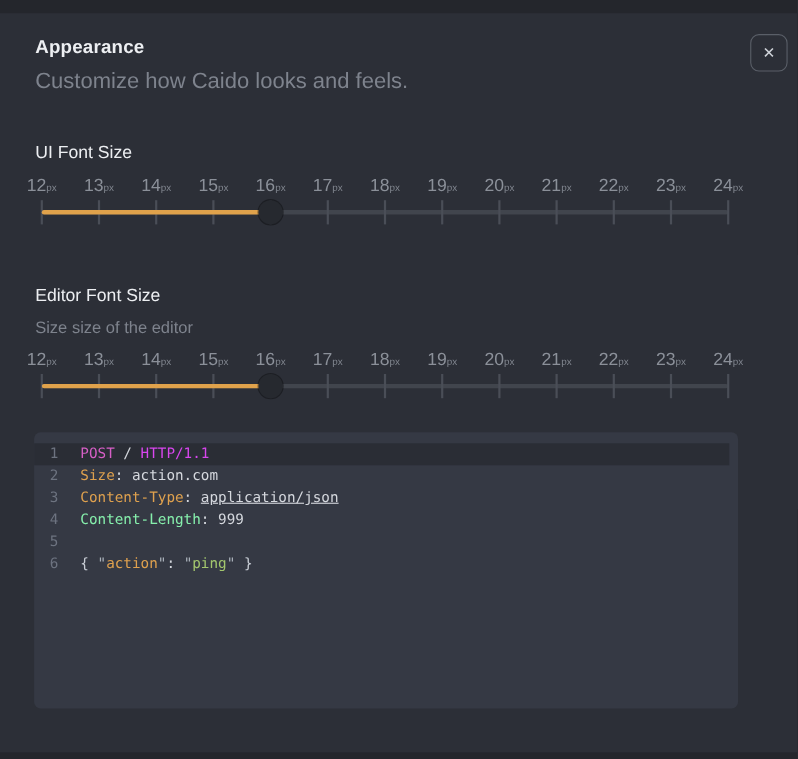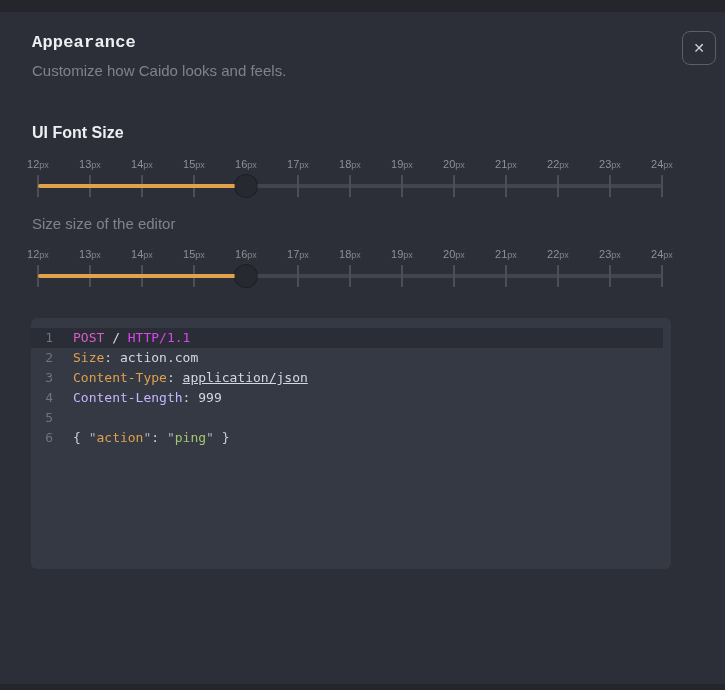--- a/index.html
+++ b/index.html
@@ -8,40 +8,40 @@
     background:#24262c;
     font-family:"Liberation Sans", sans-serif;
     position:relative; overflow:hidden;
   }
   .modal {
     position:absolute; top:12px; left:0; right:0; height:672px;
     background:#2c2f37;
   }
   .dialog-title {
     margin:21px 0 0 32px; font-size:17px; font-weight:700;
-    color:#edeff2; letter-spacing:.2px;font-family:Liberation Mono, monospace;
+    color:#edeff2; letter-spacing:.2px;
   }
-  .dialog-sub { margin:10px 0 0 32px; font-size:15px; color:#7e838d; }
+  .dialog-sub { margin:10px 0 0 32px; font-size:20px; color:#7e838d; }
   .close-btn {
     position:absolute; top:19px; right:9px; width:34px; height:34px;
     border-radius:8px; border:1px solid #5a5f68; background:transparent;
     color:#cfd3d9; font-size:14px; line-height:1; cursor:pointer;
     display:flex; align-items:center; justify-content:center;
     font-family:"Liberation Sans", sans-serif;
   }
-  .section-heading { margin:45px 0 0 32px; font-size:16px; font-weight:700; color:#edeff2; }
+  .section-heading { margin:45px 0 0 32px; font-size:16px; font-weight:400; color:#edeff2; }
   .section-heading.second { margin-top:50px; }
   .section-desc { margin:11px 0 0 32px; font-size:15px; color:#7e838d; }
 
   .slider { position:relative; margin:10px 0 0 38px; width:624px; height:52px; }
   .tick-label {
     position:absolute; top:2px; transform:translateX(-50%);
     white-space:nowrap; color:#8b9099;
   }
-  .tick-label .num { font-size:11px; }
+  .tick-label .num { font-size:16px; }
   .tick-label .unit { font-size:9px; color:#81868f; }
   .tick {
     position:absolute; top:23px; width:2px; height:22px;
     background:#4a4e57; transform:translateX(-50%);
   }
   .track {
     position:absolute; top:32px; left:0; right:0; height:4px;
     background:#41454d; border-radius:2px;
   }
   .fill { position:absolute; top:32px; left:0; height:4px; border-radius:2px; }
@@ -102,20 +102,21 @@
         <span class="tick" style="left: 91.6667%;"></span>
         <span class="tick-label" style="left: 91.6667%;"><span class="num">23</span><span class="unit">px</span></span>
         <span class="tick" style="left: 100%;"></span>
         <span class="tick-label" style="left: 100%;"><span class="num">24</span><span class="unit">px</span></span>
         <div class="fill" style="width: 33.3333%; background: rgb(224, 162, 75);"></div>
         <div class="handle" style="left: 33.3333%; background: rgb(38, 41, 47);"></div>
       </div>
   </section>
 
   <section>
+    <h2 class="section-heading second">Editor Font Size</h2>
     <p class="section-desc">Size size of the editor</p>
     <div class="slider">
         <div class="track"></div>
         <span class="tick" style="left: 0%;"></span>
         <span class="tick-label" style="left: 0%;"><span class="num">12</span><span class="unit">px</span></span>
         <span class="tick" style="left: 8.33333%;"></span>
         <span class="tick-label" style="left: 8.33333%;"><span class="num">13</span><span class="unit">px</span></span>
         <span class="tick" style="left: 16.6667%;"></span>
         <span class="tick-label" style="left: 16.6667%;"><span class="num">14</span><span class="unit">px</span></span>
         <span class="tick" style="left: 25%;"></span>
@@ -152,21 +153,21 @@
         <div class="line">
           <span class="ln">2</span>
           <span class="code"><span class="tok" style="color: rgb(223, 161, 78);">Size</span><span class="tok" style="color: rgb(213, 216, 222);">: </span><span class="tok" style="color: rgb(213, 216, 222);">action.com</span></span>
         </div>
         <div class="line">
           <span class="ln">3</span>
           <span class="code"><span class="tok" style="color: rgb(223, 161, 78);">Content-Type</span><span class="tok" style="color: rgb(213, 216, 222);">: </span><span class="tok" style="color: rgb(213, 216, 222); text-decoration: underline;">application/json</span></span>
         </div>
         <div class="line">
           <span class="ln">4</span>
-          <span class="code"><span class="tok" style="color: #c4b5fd;">Content-Length</span><span class="tok" style="color: rgb(213, 216, 222);">: </span><span class="tok" style="color: rgb(213, 216, 222);">999</span></span>
+          <span class="code"><span class="tok" style="color: #86efac;">Content-Length</span><span class="tok" style="color: rgb(213, 216, 222);">: </span><span class="tok" style="color: rgb(213, 216, 222);">999</span></span>
         </div>
         <div class="line">
           <span class="ln">5</span>
           <span class="code"></span>
         </div>
         <div class="line">
           <span class="ln">6</span>
           <span class="code"><span class="tok" style="color: rgb(201, 206, 214);">{ </span><span class="tok" style="color: rgb(169, 177, 186);">"</span><span class="tok" style="color: rgb(223, 161, 78);">action</span><span class="tok" style="color: rgb(169, 177, 186);">"</span><span class="tok" style="color: rgb(213, 216, 222);">: </span><span class="tok" style="color: rgb(169, 177, 186);">"</span><span class="tok" style="color: rgb(163, 199, 110);">ping</span><span class="tok" style="color: rgb(169, 177, 186);">"</span><span class="tok" style="color: rgb(201, 206, 214);"> }</span></span>
         </div>
       </div>

